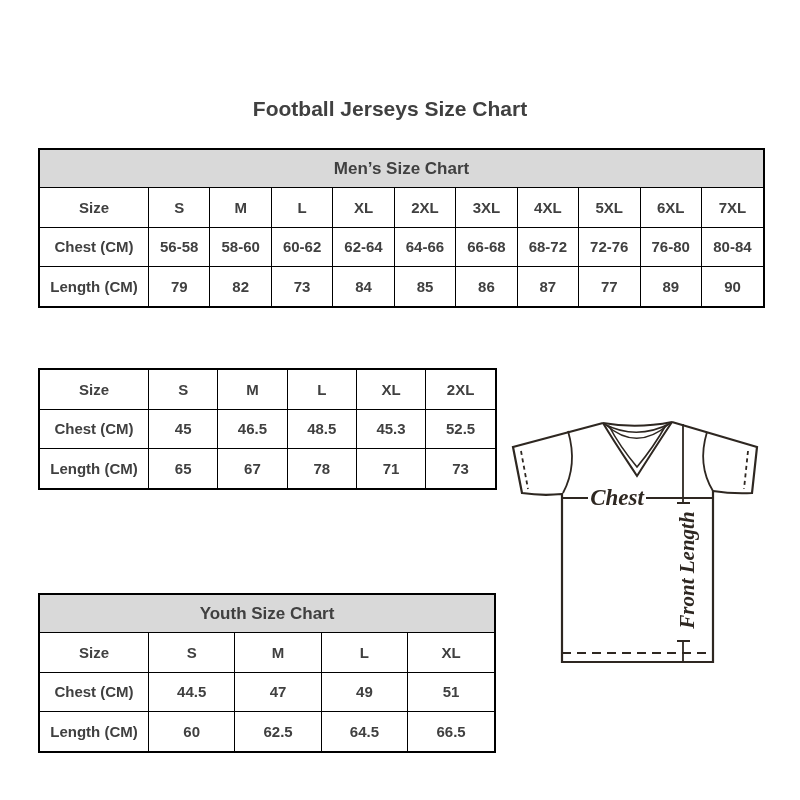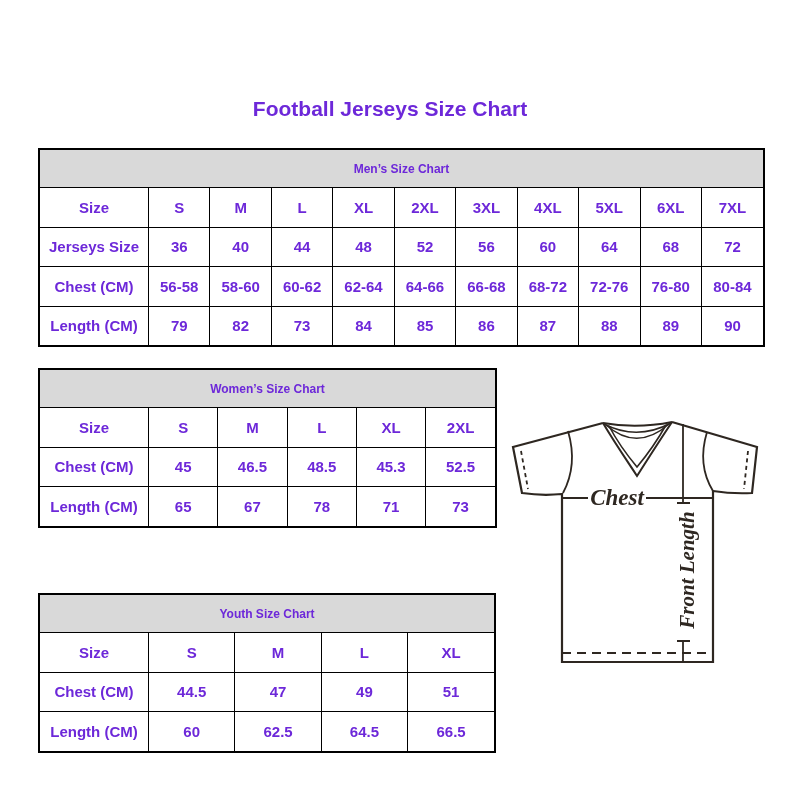--- a/index.html
+++ b/index.html
@@ -1,24 +1,24 @@
 <!DOCTYPE html>
 <html style="--header-bg: #d9d9d9; --border: #000000; --jersey: #2e2721;"><head>
 <meta charset="utf-8">
 <style>
   html,body{margin:0;padding:0;background:#fff;}
   .page{position:relative;width:800px;height:800px;background:#ffffff;
-        font-family:"Liberation Sans",sans-serif;color:#6d28d9;overflow:hidden;}
+        font-family:"Liberation Sans",sans-serif;color:#404040;overflow:hidden;}
   .title{position:absolute;left:0;top:97px;width:780px;text-align:center;
          font-size:21px;font-weight:bold;}
   .size-table{position:absolute;border:2px solid var(--border,#000);background:#fff;}
   .size-table .thead{background:var(--header-bg,#d9d9d9);
         border-bottom:1px solid var(--border,#000);
         height:37px;display:flex;align-items:center;justify-content:center;
-        font-size:12px;font-weight:bold;}
+        font-size:17px;font-weight:bold;}
   .size-table table{border-collapse:collapse;width:100%;table-layout:fixed;}
   .size-table td{border:1px solid var(--border,#000);text-align:center;vertical-align:middle;
         font-weight:bold;font-size:15px;height:38.5px;padding:0;}
   .size-table td:first-child{width:108px;}
   .size-table td:first-child{border-left:none;}
   .size-table td:last-child{border-right:none;}
   .size-table tr:first-child td{border-top:none;text-align:center;}
   .size-table tr:last-child td{border-bottom:none;}
   #table-mens  {left:38px;top:148px;width:723px;}
   #table-womens{left:38px;top:368px;width:455px;}
@@ -46,33 +46,20 @@
             <td>L</td>
             <td>XL</td>
             <td>2XL</td>
             <td>3XL</td>
             <td>4XL</td>
             <td>5XL</td>
             <td>6XL</td>
             <td>7XL</td>
           </tr>
           <tr>
-            <td>Jerseys Size</td>
-            <td>36</td>
-            <td>40</td>
-            <td>44</td>
-            <td>48</td>
-            <td>52</td>
-            <td>56</td>
-            <td>60</td>
-            <td>64</td>
-            <td>68</td>
-            <td>72</td>
-          </tr>
-          <tr>
             <td>Chest (CM)</td>
             <td>56-58</td>
             <td>58-60</td>
             <td>60-62</td>
             <td>62-64</td>
             <td>64-66</td>
             <td>66-68</td>
             <td>68-72</td>
             <td>72-76</td>
             <td>76-80</td>
@@ -80,30 +67,29 @@
           </tr>
           <tr>
             <td>Length (CM)</td>
             <td>79</td>
             <td>82</td>
             <td>73</td>
             <td>84</td>
             <td>85</td>
             <td>86</td>
             <td>87</td>
-            <td>88</td>
+            <td>77</td>
             <td>89</td>
             <td>90</td>
           </tr>
         </tbody>
       </table>
   </div>
 
   <div class="size-table" id="table-womens">
-    <div class="thead">Women’s Size Chart</div>
     <table>
         <tbody>
           <tr>
             <td>Size</td>
             <td>S</td>
             <td>M</td>
             <td>L</td>
             <td>XL</td>
             <td>2XL</td>
           </tr>

